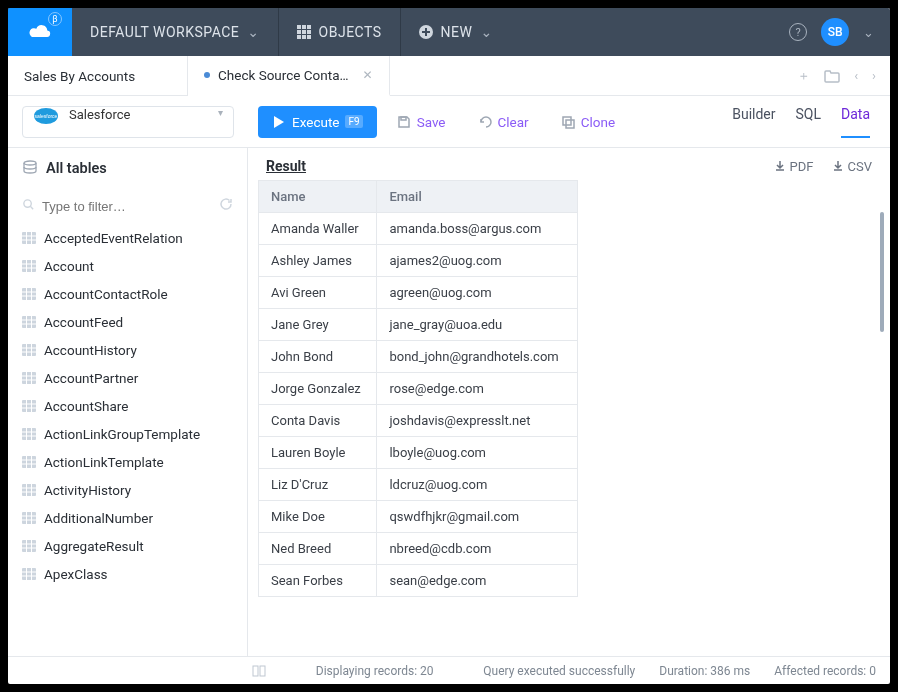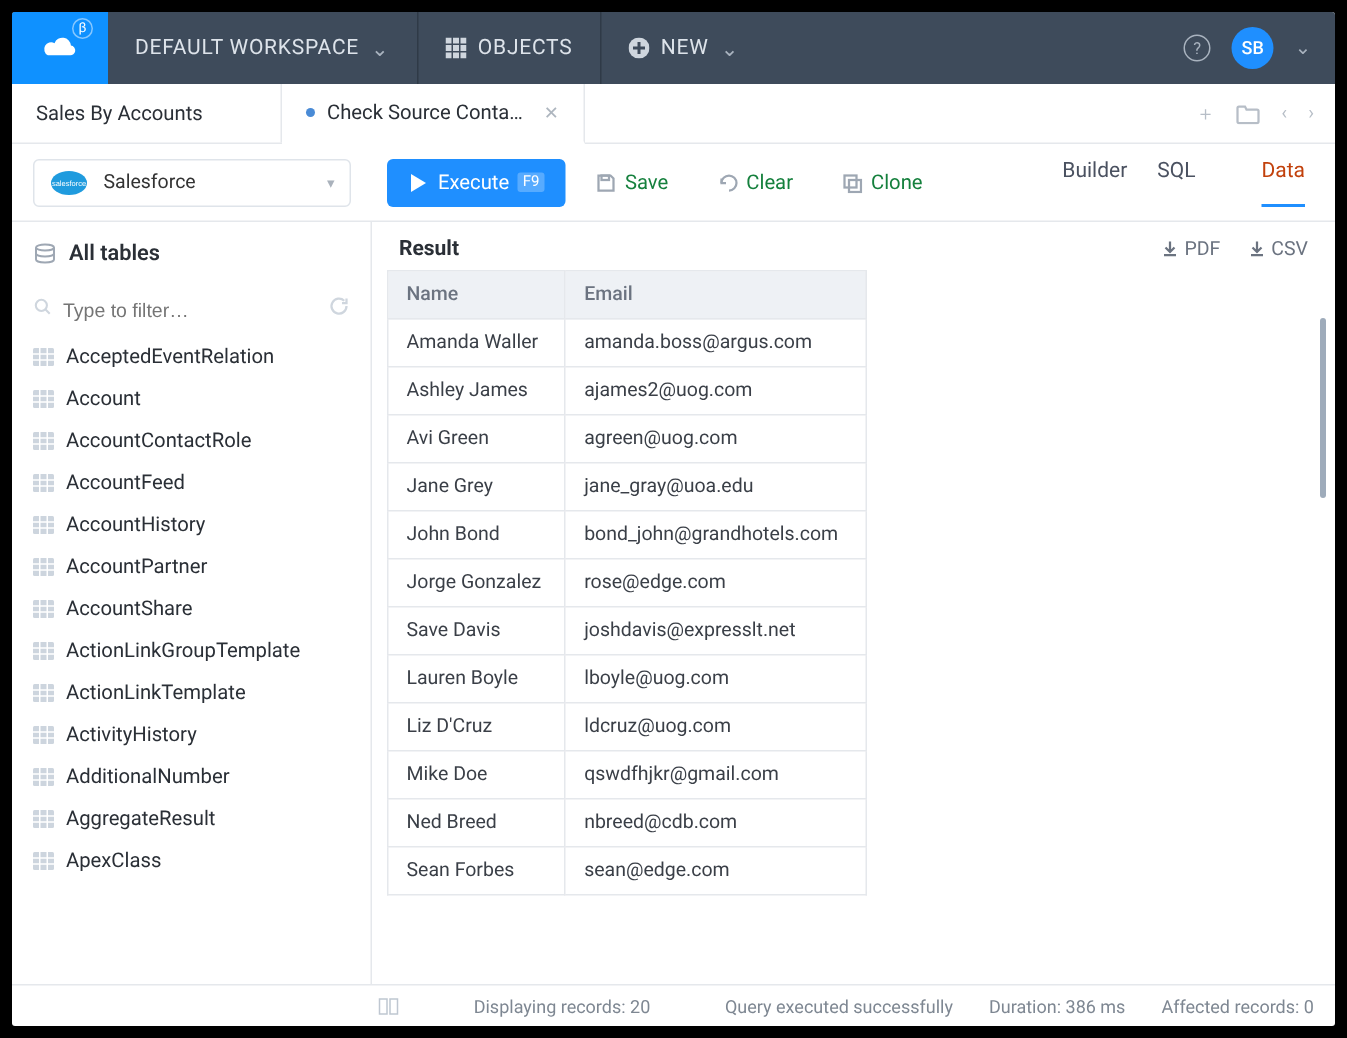--- a/index.html
+++ b/index.html
@@ -23,48 +23,48 @@
 .tab { display: flex; align-items: center; padding: 0 16px; border-right: 1px solid #e5e8ec; font-size: 13.5px; color: #2a2f36; cursor: pointer; gap: 8px; min-width: 180px; }
 .tab.active { background: #fff; border-bottom: 2px solid #fff; margin-bottom: -1px; }
 .tab .dot { width: 6px; height: 6px; border-radius: 50%; background: #4a8bd6; }
 .tab .close { color: #aeb6bf; margin-left: 6px; font-size: 12px; }
 .tab-actions { margin-left: auto; display: flex; align-items: center; gap: 14px; padding: 0 14px; color: #b7bec7; }
 .tab-actions span { cursor: pointer; }
 
 
 .toolbar { display: flex; align-items: center; height: 52px; border-bottom: 1px solid #e5e8ec; }
 .conn-box { width: 240px; padding: 0 14px; height: 52px; display: flex; align-items: center; }
-.conn-select { border: 1px solid #dfe4ea; border-radius: 4px; height: 32px; width: 100%; display: flex; align-items: center; padding: 0 10px; gap: 10px; cursor: pointer; color: #333; }
+.conn-select { border: 1px solid #dfe4ea; border-radius: 4px; height: 32px; width: 100%; display: flex; align-items: flex-start; padding: 0 10px; gap: 10px; cursor: pointer; color: #333; }
 .conn-select svg { flex-shrink: 0; }
 .conn-select .chev2 { margin-left: auto; color: #aab2bc; font-size: 10px; }
 .tool-btns { display: flex; align-items: center; gap: 8px; padding-left: 10px; }
-.btn { display: flex; align-items: center; gap: 6px; height: 32px; padding: 0 12px; border-radius: 4px; color: #15803d; cursor: pointer; font-size: 13.5px; }
+.btn { display: flex; align-items: center; gap: 6px; height: 32px; padding: 0 12px; border-radius: 4px; color: #8b5cf6; cursor: pointer; font-size: 13.5px; }
 .btn svg { width: 14px; height: 14px; }
 .btn.primary { background: #1f8fff; color: #fff; padding: 1px 14px; }
 .btn.primary .kbd { background: rgba(255,255,255,0.25); border-radius: 2px; font-size: 10px; padding: 1px 3px; }
 .view-tabs { margin-left: auto; display: flex; gap: 20px; padding-right: 20px; font-size: 14px; }
 .vtab { color: #4a5160; cursor: pointer; padding-bottom: 14px; border-bottom: 2px solid transparent; }
-.vtab.active { color: #c2410c; border-bottom-color: #1f8fff; margin-left: 24px; }
+.vtab.active { color: #6d28d9; border-bottom-color: #1f8fff; }
 
 
 .main { flex: 1; display: flex; min-height: 0; }
 .sidebar { width: 240px; border-right: 1px solid #e5e8ec; display: flex; flex-direction: column; min-height: 0; }
-.side-head { display: flex; align-items: center; gap: 8px; padding: 12px 14px; font-size: 14.5px; font-weight: 600; color: #2a2f36; }
+.side-head { display: flex; align-items: flex-start; gap: 8px; padding: 12px 14px; font-size: 14.5px; font-weight: 600; color: #2a2f36; }
 .side-search { padding: 6px 12px; position: relative; }
 .side-search input { width: 100%; border: none; outline: none; font-size: 13px; color: #444; padding: 4px 26px 4px 22px; }
 .side-search .mag { position: absolute; left: 14px; top: 9px; color: #cfd6de; }
 .side-search .refresh { position: absolute; right: 14px; top: 8px; color: #cfd6de; cursor: pointer; }
 .tablelist { flex: 1; overflow-y: auto; padding-bottom: 8px; }
 .tbl-item { display: flex; align-items: center; gap: 8px; padding: 6px 14px; font-size: 13.5px; color: #2a2f36; cursor: pointer; }
 .tbl-item svg { flex-shrink: 0; fill: #cdd5de; }
 
 
 .content { flex: 1; display: flex; flex-direction: column; min-height: 0; position: relative; }
 .result-head { display: flex; align-items: center; padding: 10px 18px 6px 18px; }
-.result-head h3 { font-size: 14px; font-weight: 700; color: #2a2f36; }
+.result-head h3 { font-size: 14px; font-weight: 700; color: #2a2f36; text-decoration: underline; }
 .exports { margin-left: auto; display: flex; gap: 18px; color: #6b7380; font-size: 13px; }
 .exports span { display: flex; align-items: center; gap: 4px; cursor: pointer; }
 .grid-wrap { flex: 1; overflow: auto; padding: 0 0 0 10px; position: relative; }
 table.grid { border-collapse: collapse; width: 320px; }
 table.grid th, table.grid td { border: 1px solid #e5e8ec; padding: 8px 12px; text-align: left; font-size: 13px; color: #3a3f47; }
 table.grid th { background: #eef1f5; color: #6b7380; font-weight: 500; }
 .rscroll { position: absolute; right: 6px; top: 32px; width: 4px; height: 120px; background: #9eabba; border-radius: 2px; }
 
 
 .status { height: 28px; border-top: 1px solid #e5e8ec; display: flex; align-items: center; font-size: 12px; color: #7e8792; padding: 0 14px; gap: 24px; }
@@ -386,21 +386,21 @@
               </tr>
               <tr>
                 <td>John Bond</td>
                 <td>bond_john@grandhotels.com</td>
               </tr>
               <tr>
                 <td>Jorge Gonzalez</td>
                 <td>rose@edge.com</td>
               </tr>
               <tr>
-                <td>Save Davis</td>
+                <td>Conta Davis</td>
                 <td>joshdavis@expresslt.net</td>
               </tr>
               <tr>
                 <td>Lauren Boyle</td>
                 <td>lboyle@uog.com</td>
               </tr>
               <tr>
                 <td>Liz D'Cruz</td>
                 <td>ldcruz@uog.com</td>
               </tr>

